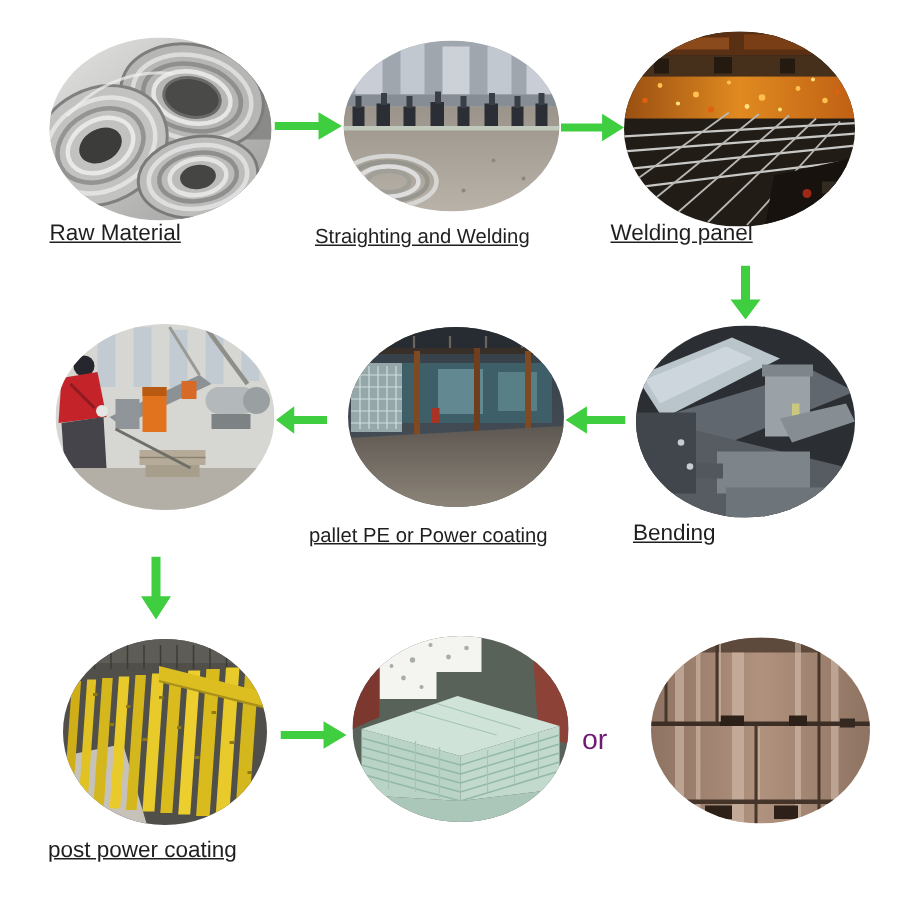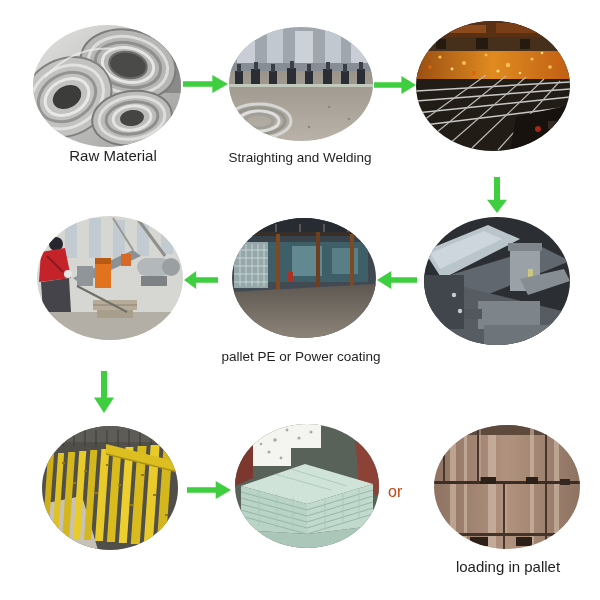--- a/index.html
+++ b/index.html
@@ -1,23 +1,23 @@
 <!DOCTYPE html>
 <html><head>
 <meta charset="utf-8">
 <style>
   html,body{margin:0;padding:0;background:#ffffff;}
   #canvas{position:relative;width:600px;height:600px;background:#ffffff;overflow:hidden;
           font-family:"Liberation Sans", sans-serif;}
   .photo{position:absolute;}
-  .lbl{position:absolute;text-align:center;color:#1f1f1f;font-size:15px;line-height:1.1;
-       font-family:"Liberation Sans", sans-serif;}
+  .lbl{position:absolute;text-align:left;color:#1f1f1f;font-size:15px;line-height:1.1;
+       font-family:"Liberation Sans", sans-serif;text-decoration:underline;}
   .lbl.small{font-size:13.5px;}
   .arrow{position:absolute;}
-  .or{position:absolute;color:#c2410c;font-size:16px;font-family:"Liberation Sans", sans-serif;}
+  .or{position:absolute;color:#701a75;font-size:19px;font-family:"Liberation Sans", sans-serif;}
 </style>
 </head>
 <body>
 
 <div id="canvas">
 
   <svg class="photo" style="left:33px;top:25px;" width="148" height="122" viewBox="0 0 148 122">
     <defs>
       <clipPath id="c1">
           <ellipse cx="74" cy="61" rx="74" ry="61"></ellipse>
@@ -173,20 +173,21 @@
           <line x1="10" y1="120" x2="90" y2="55"></line>
         <line x1="32" y1="124" x2="110" y2="56"></line>
           <line x1="56" y1="127" x2="128" y2="58"></line>
         <line x1="82" y1="129" x2="144" y2="60"></line>
       </g>
       <polygon points="100,96 154,84 154,130 94,130" fill="#17120e"></polygon>
       <circle cx="122" cy="108" r="3" fill="#a02818"></circle>
       <rect x="132" y="100" width="12" height="8" fill="#332a22"></rect>
     </g>
   </svg>
+  <div class="lbl" style="left:407px;top:148px;width:160px;">Welding panel</div>
 
   <svg class="arrow" style="left:486px;top:177px;" width="22" height="36" viewBox="0 0 22 38" preserveAspectRatio="none">
     <polygon points="8,0 14,0 14,24 21,24 11,38 1,24 8,24" fill="#3fce3f"></polygon>
   </svg>
 
   <svg class="photo" style="left:424px;top:217px;" width="146" height="128" viewBox="0 0 146 128">
     <defs>
         <clipPath id="c4">
           <ellipse cx="73" cy="64" rx="73" ry="64"></ellipse>
         </clipPath>
@@ -202,20 +203,21 @@
       <rect x="104" y="52" width="5" height="14" fill="#cac87e"></rect>
       <polygon points="96,62 140,52 146,64 104,78" fill="#868d93"></polygon>
       <rect x="54" y="84" width="62" height="28" fill="#7d848a"></rect>
       <rect x="60" y="108" width="70" height="20" fill="#6d747a"></rect>
       <rect x="0" y="58" width="40" height="54" fill="#41464c"></rect>
       <circle cx="30" cy="78" r="2.2" fill="#c6ccd0"></circle>
       <circle cx="36" cy="94" r="2.2" fill="#c6ccd0"></circle>
       <rect x="40" y="92" width="18" height="10" fill="#51575d"></rect>
     </g>
   </svg>
+  <div class="lbl" style="left:422px;top:348px;width:160px;">Bending</div>
 
   <svg class="arrow" style="left:377px;top:270px;" width="40" height="20" viewBox="0 0 42 22" preserveAspectRatio="none">
     <polygon points="42,8 15,8 15,1 0,11 15,21 15,14 42,14" fill="#3fce3f"></polygon>
   </svg>
 
   <svg class="photo" style="left:232px;top:218px;" width="144" height="120" viewBox="0 0 144 120">
     <defs>
       <clipPath id="c5">
           <ellipse cx="72" cy="60" rx="72" ry="60"></ellipse>
         </clipPath>
@@ -356,20 +358,21 @@
           <rect x="76" y="58" width="3" height="2"></rect>
         <rect x="88" y="78" width="3" height="2"></rect>
           <rect x="99" y="48" width="3" height="2"></rect>
         <rect x="111" y="68" width="3" height="2"></rect>
           <rect x="123" y="88" width="3" height="2"></rect>
       </g>
       <polygon points="64,18 136,36 136,46 64,28" fill="#dcbe20"></polygon>
       <line x1="64" y1="28" x2="136" y2="46" stroke="#a8901a" stroke-width="1.5"></line>
     </g>
   </svg>
+  <div class="lbl" style="left:32px;top:559px;width:160px;">post power coating</div>
 
   <svg class="arrow" style="left:187px;top:480px;" width="44" height="20" viewBox="0 0 46 22" preserveAspectRatio="none">
     <polygon points="0,8 30,8 30,1 46,11 30,21 30,14 0,14" fill="#3fce3f"></polygon>
   </svg>
 
   <svg class="photo" style="left:235px;top:424px;" width="144" height="124" viewBox="0 0 144 124">
     <defs>
         <clipPath id="c8">
           <ellipse cx="72" cy="62" rx="72" ry="62"></ellipse>
         </clipPath>
@@ -454,15 +457,14 @@
       <rect x="0" y="108" width="146" height="3" fill="#44342a"></rect>
       <g fill="#2c2018">
         <rect x="36" y="112" width="18" height="9"></rect>
           <rect x="82" y="112" width="16" height="9"></rect>
         <rect x="120" y="112" width="12" height="9"></rect>
       </g>
       <line x1="46" y1="0" x2="46" y2="56" stroke="#c9b29e" stroke-width="1"></line>
       <line x1="72" y1="60" x2="72" y2="108" stroke="#c9b29e" stroke-width="1"></line>
     </g>
   </svg>
-  <div class="lbl" style="left:428px;top:559px;width:160px;">loading in pallet</div>
 
 </div>
 
 </body></html>

